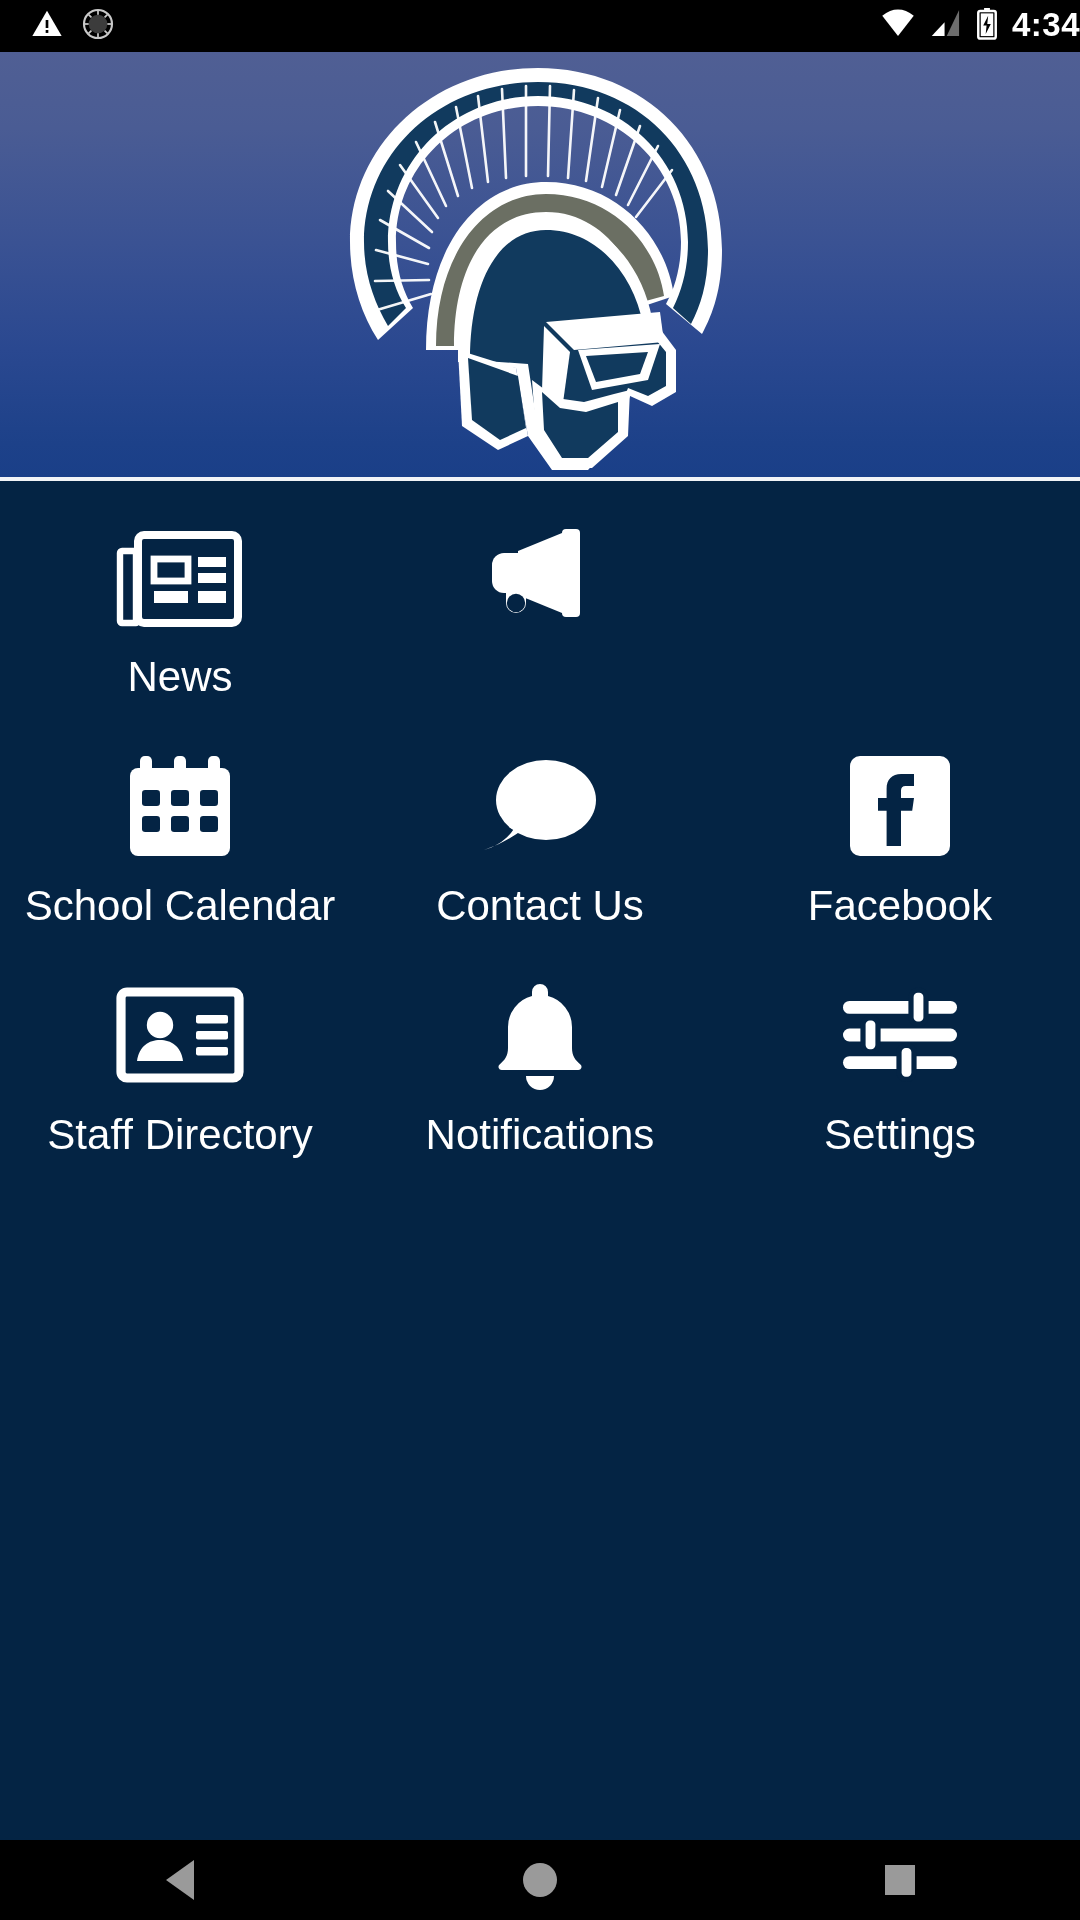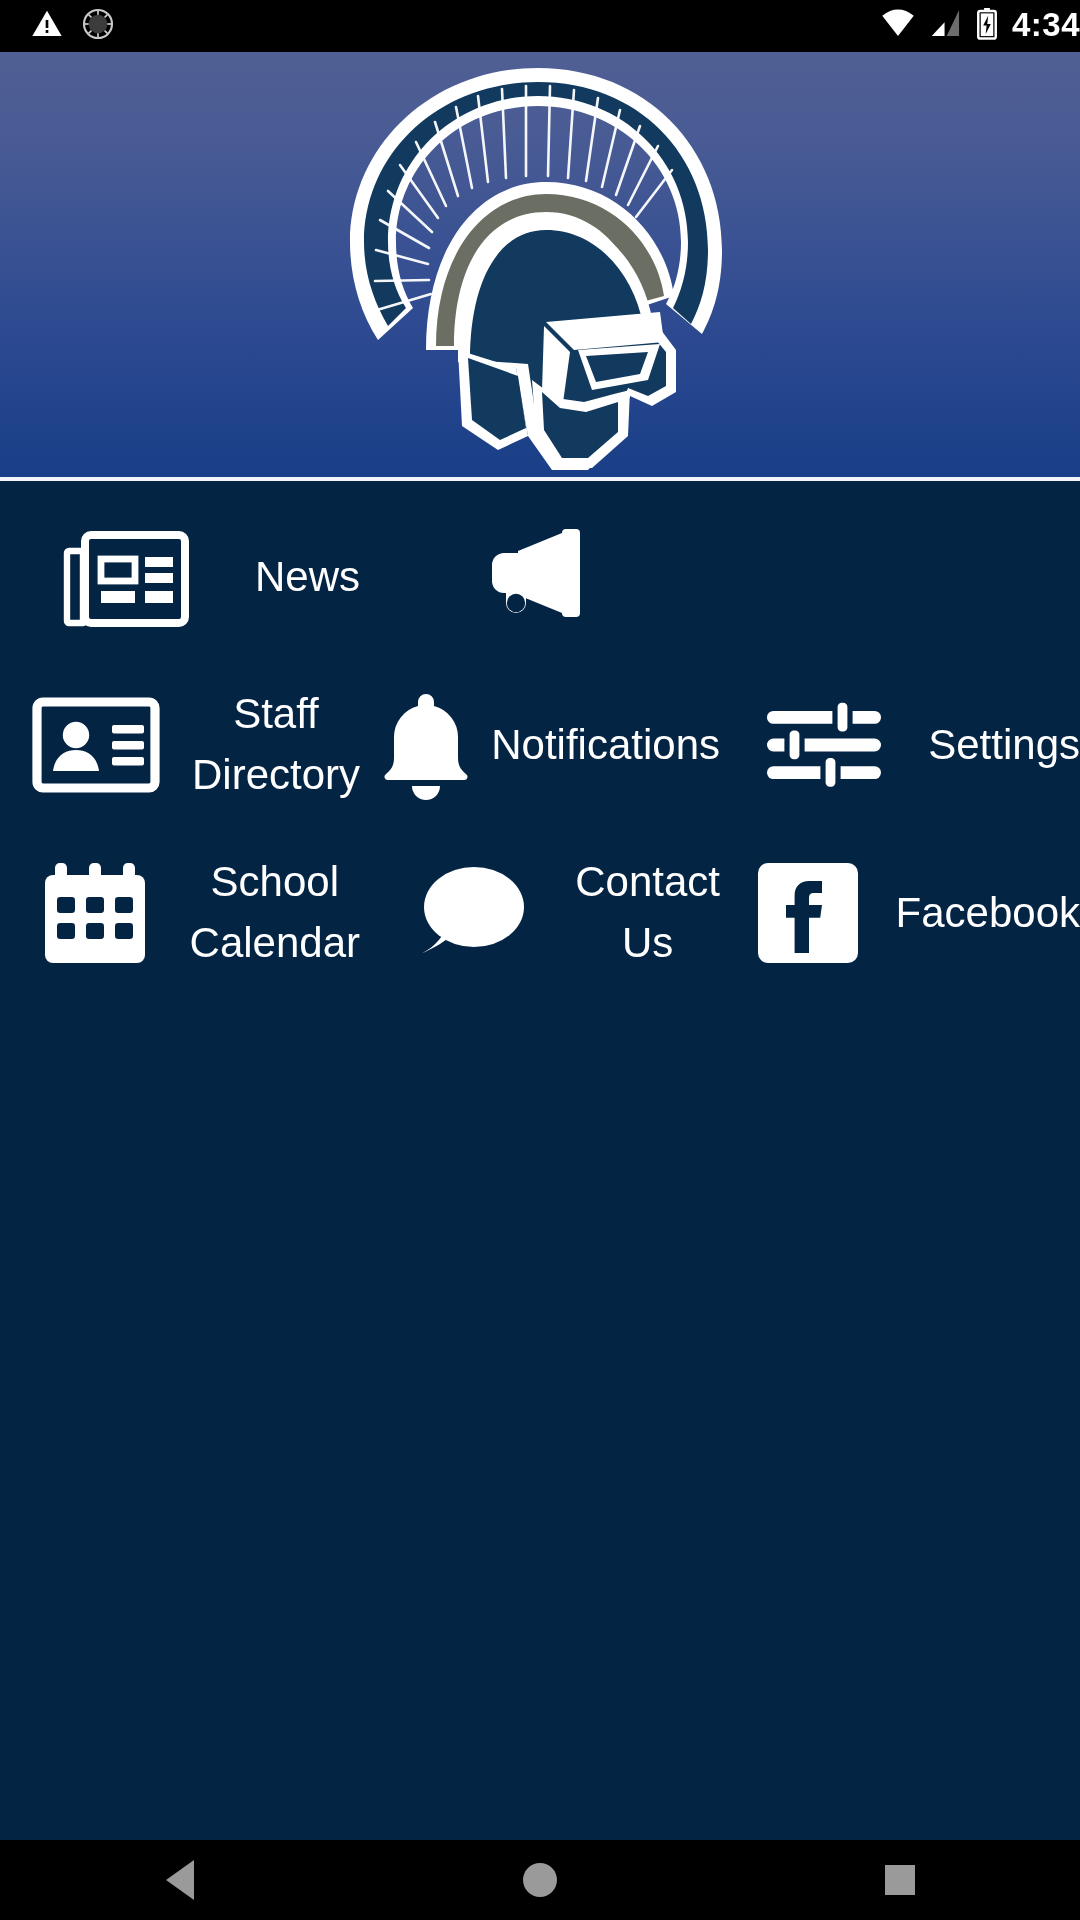--- a/index.html
+++ b/index.html
@@ -37,21 +37,21 @@
   
   .grid{
     position:absolute;top:481px;left:0;width:1080px;height:1359px;
     background:#042444;
     padding-top:16px;
     box-sizing:border-box;
   }
   .row{display:flex;width:1080px;}
   .cell{
     width:360px;
-    display:flex;flex-direction:row;align-items:center;
+    display:flex;flex-direction:column;align-items:center;
     padding-top:14px;
   }
   .icon-box{
     height:140px;width:100%;
     display:flex;align-items:center;justify-content:center;
   }
   .cell-label{
     color:#fff;
     font-size:42px;
     line-height:1.45;
@@ -295,61 +295,20 @@
             <rect x="44" y="2" width="9" height="44" rx="2" fill="#fff"></rect>
             <path d="M22 14 h-7 a6 6 0 0 0 -6 6 v8 a6 6 0 0 0 6 6 h7 z" fill="#fff"></path>
             <path d="M16 34 h10 v5 a5 5 0 0 1 -10 0 z" fill="#fff"></path>
             <circle cx="21" cy="39" r="4.6" fill="#042444"></circle>
           </svg>
         </div>
       </div>
 
     </div>
 
-    <div class="row r3">
-
-      <div class="cell">
-        <div class="icon-box">
-          <svg width="128" height="96" viewBox="0 0 64 48">
-            <rect x="2.5" y="2.5" width="59" height="43" rx="3" fill="none" stroke="#fff" stroke-width="4.6"></rect>
-            <circle cx="22" cy="19" r="6.6" fill="#fff"></circle>
-            <path d="M10.5 37 C11.5 29.5 16.5 26.5 22 26.5 C27.5 26.5 32.5 29.5 33.5 37 Z" fill="#fff"></path>
-            <rect x="40" y="14" width="16" height="4.3" rx="1" fill="#fff"></rect>
-            <rect x="40" y="22" width="16" height="4.3" rx="1" fill="#fff"></rect>
-            <rect x="40" y="30" width="16" height="4.3" rx="1" fill="#fff"></rect>
-          </svg>
-        </div>
-        <div class="cell-label">Staff Directory</div>
-      </div>
-
-      <div class="cell">
-        <div class="icon-box">
-          <svg width="108" height="110" viewBox="0 0 54 55">
-            <path d="M27 2 a4 4 0 0 1 4 4 v2 a16 16 0 0 1 12 15.5 V34 c0 4 1.6 6 4.2 8.2 a1.6 1.6 0 0 1 -1 2.8 H7.8 a1.6 1.6 0 0 1 -1 -2.8 C9.4 40 11 38 11 34 V23.5 A16 16 0 0 1 23 8 V6 a4 4 0 0 1 4 -4 z" fill="#fff"></path>
-            <path d="M20 48 a7 7 0 0 0 14 0 z" fill="#fff"></path>
-          </svg>
-        </div>
-        <div class="cell-label">Notifications</div>
-      </div>
-
-      <div class="cell">
-        <div class="icon-box">
-          <svg width="122" height="96" viewBox="0 0 61 48">
-            <rect x="2" y="7" width="57" height="6.4" rx="3.2" fill="#fff"></rect>
-            <rect x="2" y="20.8" width="57" height="6.4" rx="3.2" fill="#fff"></rect>
-            <rect x="2" y="34.6" width="57" height="6.4" rx="3.2" fill="#fff"></rect>
-            <rect x="36" y="1.6" width="7.5" height="17" rx="3.4" fill="#fff" stroke="#042444" stroke-width="2.6"></rect>
-            <rect x="12" y="15.4" width="7.5" height="17" rx="3.4" fill="#fff" stroke="#042444" stroke-width="2.6"></rect>
-            <rect x="30" y="29.2" width="7.5" height="17" rx="3.4" fill="#fff" stroke="#042444" stroke-width="2.6"></rect>
-          </svg>
-        </div>
-        <div class="cell-label">Settings</div>
-      </div>
-    </div>
-
     <div class="row r2">
 
       <div class="cell">
         <div class="icon-box">
           <svg width="112" height="108" viewBox="0 0 56 54">
             <rect x="8" y="2" width="6" height="10" rx="2.4" fill="#fff"></rect>
             <rect x="25" y="2" width="6" height="10" rx="2.4" fill="#fff"></rect>
             <rect x="42" y="2" width="6" height="10" rx="2.4" fill="#fff"></rect>
             <rect x="3" y="8" width="50" height="44" rx="4" fill="#fff"></rect>
             <rect x="9" y="19" width="9" height="8" rx="1.6" fill="#042444"></rect>
@@ -376,20 +335,61 @@
       <div class="cell">
         <div class="icon-box">
           <svg width="104" height="104" viewBox="0 0 52 52">
             <rect x="1" y="1" width="50" height="50" rx="5" fill="#fff"></rect>
             <path d="M33 16 h-4.2 c-1.6 0 -2.3 .9 -2.3 2.4 V22 H33 l-.9 6.4 h-5.6 V46 h-7.2 V28.4 H15 V22 h4.3 v-4.6 c0 -4.6 2.7 -7.4 7.3 -7.4 H33 Z" fill="#042444"></path>
           </svg>
         </div>
         <div class="cell-label">Facebook</div>
       </div>
     </div>
+
+    <div class="row r3">
+
+      <div class="cell">
+        <div class="icon-box">
+          <svg width="128" height="96" viewBox="0 0 64 48">
+            <rect x="2.5" y="2.5" width="59" height="43" rx="3" fill="none" stroke="#fff" stroke-width="4.6"></rect>
+            <circle cx="22" cy="19" r="6.6" fill="#fff"></circle>
+            <path d="M10.5 37 C11.5 29.5 16.5 26.5 22 26.5 C27.5 26.5 32.5 29.5 33.5 37 Z" fill="#fff"></path>
+            <rect x="40" y="14" width="16" height="4.3" rx="1" fill="#fff"></rect>
+            <rect x="40" y="22" width="16" height="4.3" rx="1" fill="#fff"></rect>
+            <rect x="40" y="30" width="16" height="4.3" rx="1" fill="#fff"></rect>
+          </svg>
+        </div>
+        <div class="cell-label">Staff Directory</div>
+      </div>
+
+      <div class="cell">
+        <div class="icon-box">
+          <svg width="108" height="110" viewBox="0 0 54 55">
+            <path d="M27 2 a4 4 0 0 1 4 4 v2 a16 16 0 0 1 12 15.5 V34 c0 4 1.6 6 4.2 8.2 a1.6 1.6 0 0 1 -1 2.8 H7.8 a1.6 1.6 0 0 1 -1 -2.8 C9.4 40 11 38 11 34 V23.5 A16 16 0 0 1 23 8 V6 a4 4 0 0 1 4 -4 z" fill="#fff"></path>
+            <path d="M20 48 a7 7 0 0 0 14 0 z" fill="#fff"></path>
+          </svg>
+        </div>
+        <div class="cell-label">Notifications</div>
+      </div>
+
+      <div class="cell">
+        <div class="icon-box">
+          <svg width="122" height="96" viewBox="0 0 61 48">
+            <rect x="2" y="7" width="57" height="6.4" rx="3.2" fill="#fff"></rect>
+            <rect x="2" y="20.8" width="57" height="6.4" rx="3.2" fill="#fff"></rect>
+            <rect x="2" y="34.6" width="57" height="6.4" rx="3.2" fill="#fff"></rect>
+            <rect x="36" y="1.6" width="7.5" height="17" rx="3.4" fill="#fff" stroke="#042444" stroke-width="2.6"></rect>
+            <rect x="12" y="15.4" width="7.5" height="17" rx="3.4" fill="#fff" stroke="#042444" stroke-width="2.6"></rect>
+            <rect x="30" y="29.2" width="7.5" height="17" rx="3.4" fill="#fff" stroke="#042444" stroke-width="2.6"></rect>
+          </svg>
+        </div>
+        <div class="cell-label">Settings</div>
+      </div>
+    </div>
   </div>
 
   <div class="navbar">
     <div class="nav-btn">
       <span class="nav-back"></span>
     </div>
     <div class="nav-btn">
       <span class="nav-home"></span>
     </div>
     <div class="nav-btn">

